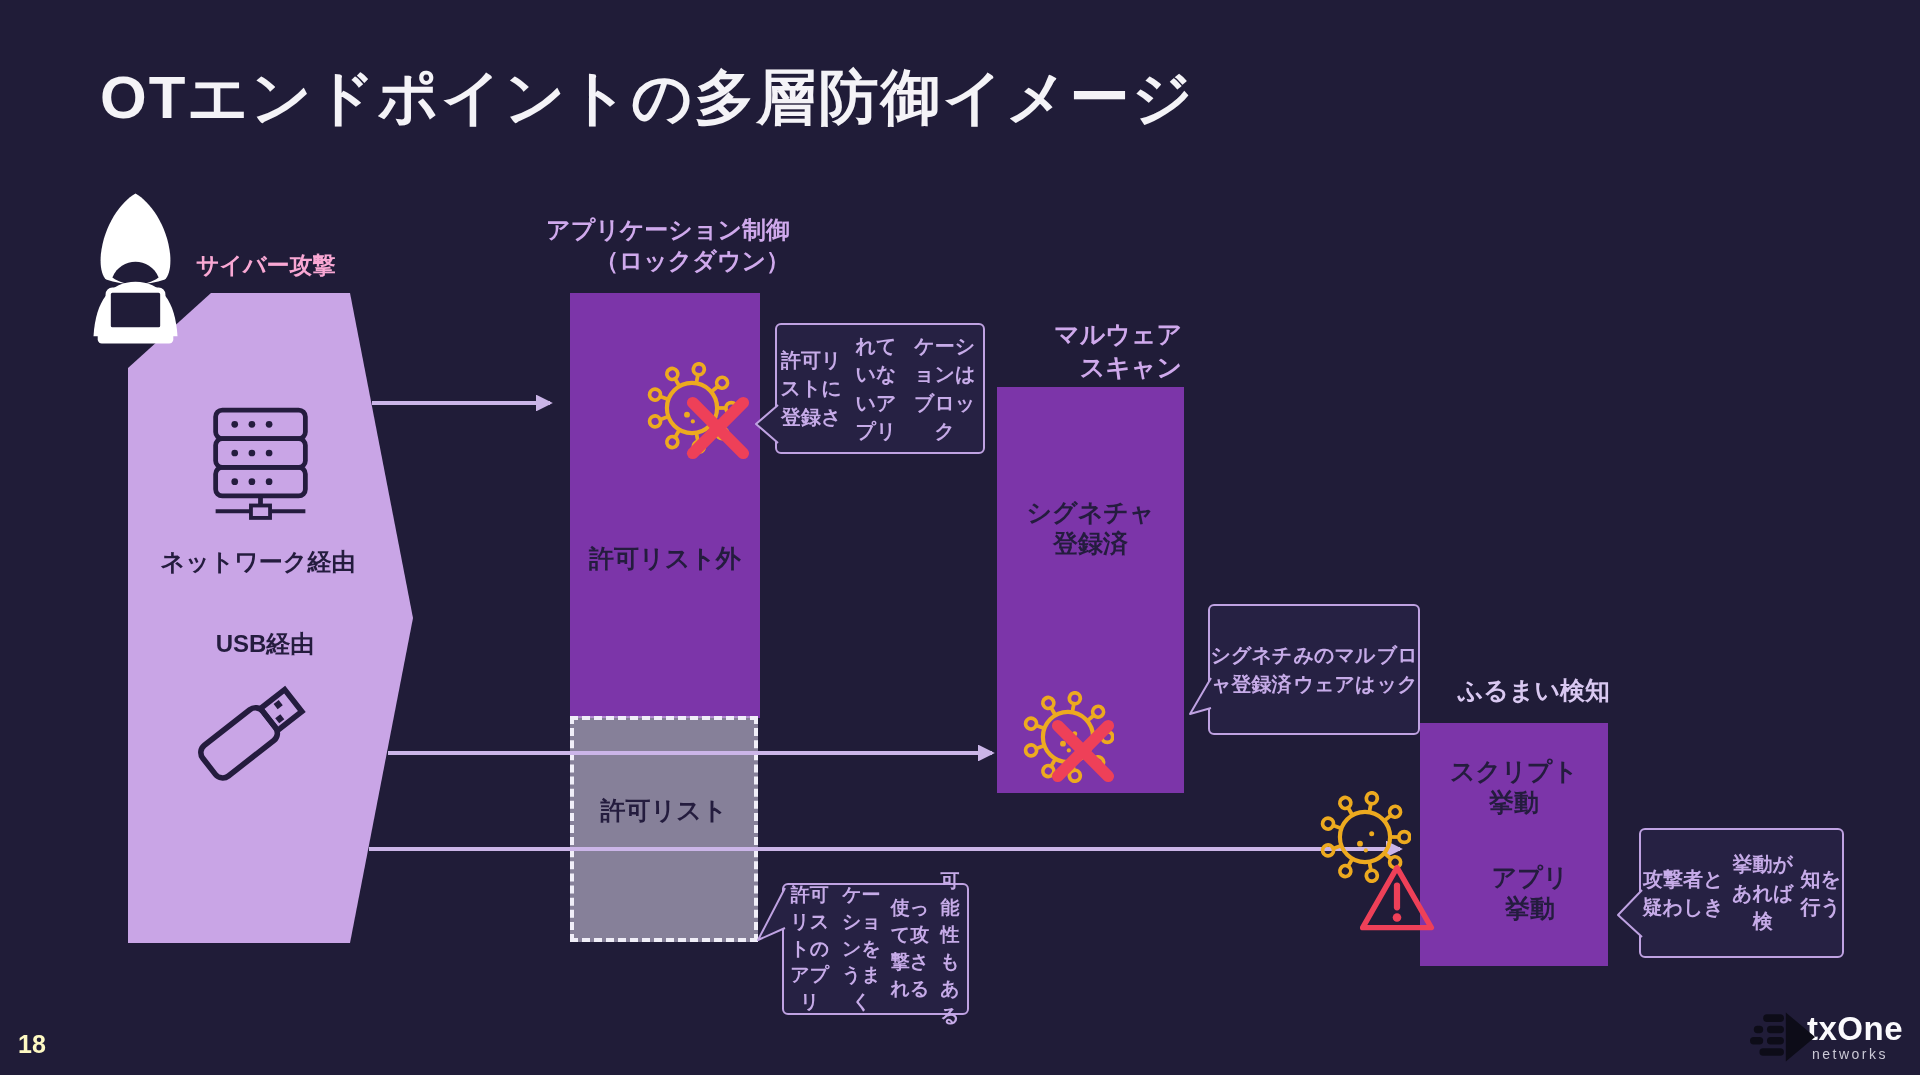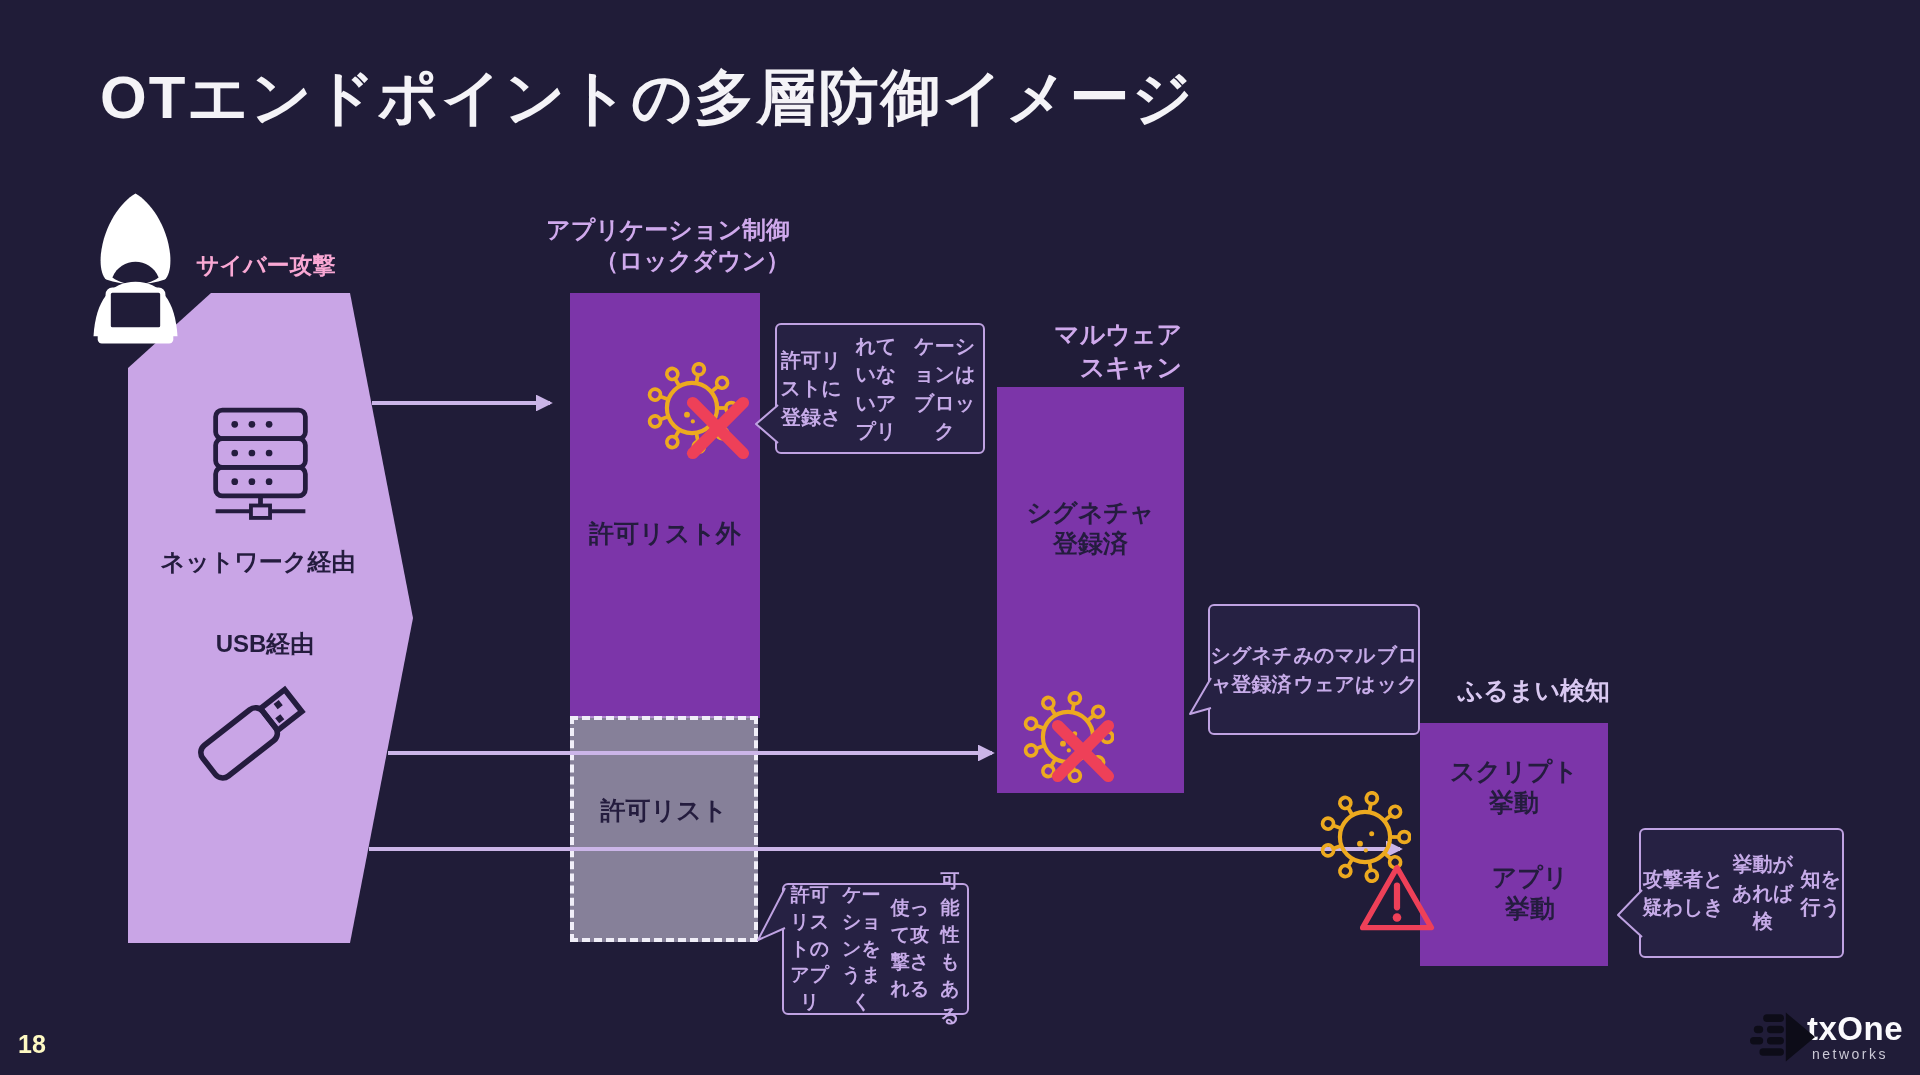--- a/index.html
+++ b/index.html
@@ -128,21 +128,21 @@
       <rect x="106" y="60" width="7" height="7" fill="#241c3e"></rect>
       <rect x="98" y="73" width="7" height="7" fill="#241c3e"></rect>
     </g>
   </svg>
 
   <div class="abs layer-title" style="left:540px;top:214px;width:250px">
     <div>アプリケーション制御</div>
     <div>（ロックダウン）</div>
   </div>
   <div class="abs box" style="left:570px;top:293px;width:190px;height:425px"></div>
-  <div class="abs zone-label" style="left:570px;top:518px;width:190px">許可リスト外</div>
+  <div class="abs zone-label" style="left:570px;top:543px;width:190px">許可リスト外</div>
 
   <div class="abs box-dashed" style="left:570px;top:716px;width:188px;height:226px"></div>
   <div class="abs zone-label" style="left:570px;top:795px;width:188px">許可リスト</div>
 
   <div class="abs layer-title" style="left:1005px;top:318px;width:177px;font-size:25px">
     <div>マルウェア</div>
     <div>スキャン</div>
   </div>
   <div class="abs box" style="left:997px;top:387px;width:187px;height:406px"></div>
   <div class="abs zone-label" style="left:997px;top:497px;width:187px">

